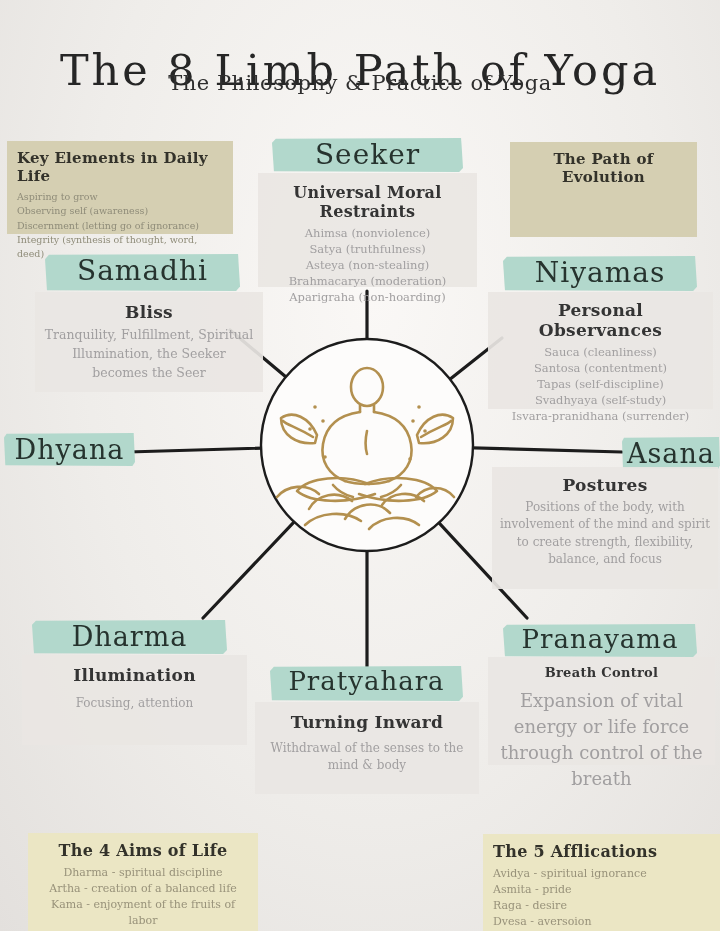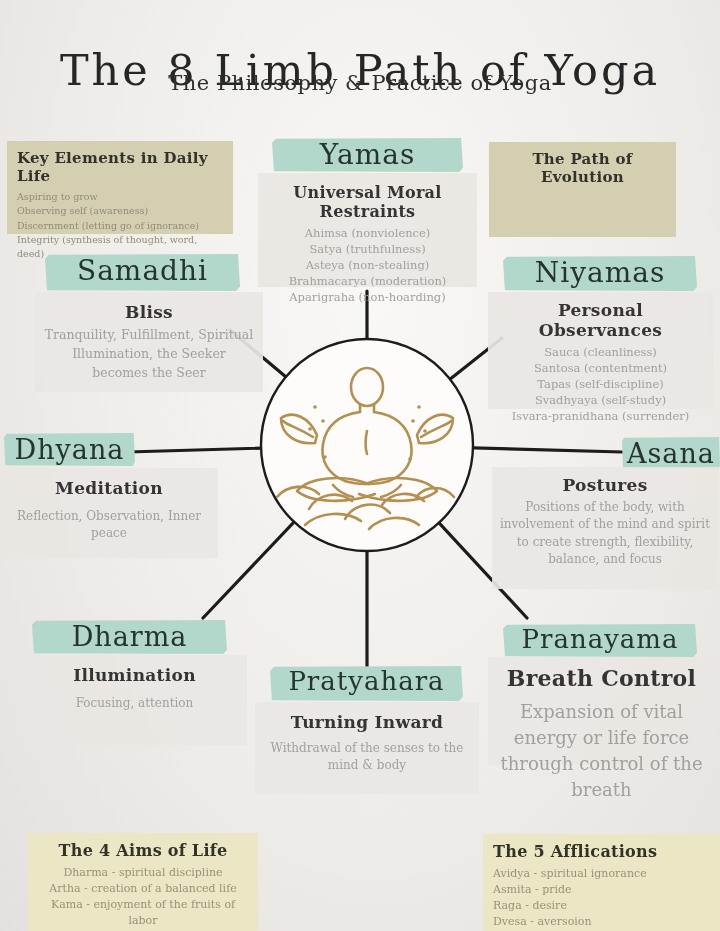--- a/index.html
+++ b/index.html
@@ -13,21 +13,21 @@
     font-size:43px;color:#262626;letter-spacing:3px;font-weight:400;}
   .subtitle{position:absolute;left:0;top:71px;width:720px;text-align:center;
     font-size:21px;color:#2e2e2e;letter-spacing:.5px;}
   
   .cornerbox{position:absolute;box-sizing:border-box;padding:8px 10px;margin-top:16px;}
   .cornerbox.tan{background:#d5cfb2;}
   .cornerbox.cream{background:#ebe6c4;}
   .cornerbox h2{margin:0 0 5px 0;font-size:15px;color:#33322a;font-weight:700;letter-spacing:.3px;}
   .cornerbox .body, .cornerbox .li{font-size:9.5px;color:#8f8c79;line-height:1.5;}
   #box-key-elements{left:7px;top:125px;width:226px;height:93px;}
-  #box-path-evolution{left:489px;top:126px;width:187px;height:95px;}
+  #box-path-evolution{left:510px;top:126px;width:187px;height:95px;}
   #box-path-evolution h2{text-align:center;}
   #box-four-aims{left:28px;top:817px;width:230px;height:102px;text-align:center;}
   #box-five-afflictions{left:483px;top:818px;width:269px;height:105px;}
   #box-four-aims .li,#box-five-afflictions .li{font-size:11px;color:#98927a;line-height:1.45;}
   #box-four-aims h2,#box-five-afflictions h2{font-size:16px;}
   
   .tag{position:absolute;background:#b2d8cc;color:#26332e;text-align:center;
     font-size:26px;letter-spacing:1px;line-height:1.15;
     clip-path:polygon(0% 14%,2% 2%,99% 0%,100% 88%,98% 100%,1% 98%);
     padding-top:1px;}
@@ -58,21 +58,21 @@
   #tag-dharma{left:32px;top:620px;width:195px;height:33px;font-size:27px;}
   #panel-dharma{left:22px;top:655px;width:225px;height:90px;padding-top:8px;}
   #panel-dharma p{padding-top:6px;}
   
   #tag-pratyahara{left:270px;top:666px;width:193px;height:34px;font-size:26px;}
   #panel-pratyahara{left:255px;top:702px;width:224px;height:92px;padding-top:8px;}
   #panel-pratyahara p{padding-top:4px;}
   
   #tag-pranayama{left:503px;top:624px;width:194px;height:32px;font-size:26px;}
   #panel-pranayama{left:488px;top:657px;width:227px;height:108px;}
-  #panel-pranayama h3{font-size:22px;}
+  #panel-pranayama h3{font-size:13px;}
   #panel-pranayama p{padding-top:4px;font-size:18px;}
   
   #diagram-svg{position:absolute;left:0;top:0;width:720px;height:931px;}
 </style>
 </head>
 <body>
 
 <div id="poster">
 
   <h1 class="title">The 8 Limb Path of Yoga</h1>
@@ -159,21 +159,21 @@
     <h2>The 5 Afflications</h2>
     <div>
         <div class="li">Avidya - spiritual ignorance</div>
         <div class="li">Asmita - pride</div>
         <div class="li">Raga - desire</div>
         <div class="li">Dvesa - aversoion</div>
         <div class="li">Abhinivesa - fear of death</div>
       </div>
   </div>
 
-  <div class="tag" id="tag-yamas">Yamas</div>
+  <div class="tag" id="tag-yamas">Seeker</div>
   <div class="panel" id="panel-yamas">
     <h3>Universal Moral Restraints</h3>
     <div>
         <div class="li">Ahimsa (nonviolence)</div>
         <div class="li">Satya (truthfulness)</div>
         <div class="li">Asteya (non-stealing)</div>
         <div class="li">Brahmacarya (moderation)</div>
         <div class="li">Aparigraha (non-hoarding)</div>
       </div>
   </div>
@@ -190,24 +190,20 @@
     <div>
         <div class="li">Sauca (cleanliness)</div>
         <div class="li">Santosa (contentment)</div>
         <div class="li">Tapas (self-discipline)</div>
         <div class="li">Svadhyaya (self-study)</div>
         <div class="li">Isvara-pranidhana (surrender)</div>
       </div>
   </div>
 
   <div class="tag" id="tag-dhyana">Dhyana</div>
-  <div class="panel" id="panel-dhyana">
-    <h3>Meditation</h3>
-    <p>Reflection, Observation, Inner peace</p>
-  </div>
 
   <div class="tag" id="tag-asana">Asana</div>
   <div class="panel" id="panel-asana">
     <h3>Postures</h3>
     <p>Positions of the body, with involvement of the mind and spirit to create strength, flexibility, balance, and focus</p>
   </div>
 
   <div class="tag" id="tag-dharma">Dharma</div>
   <div class="panel" id="panel-dharma">
     <h3>Illumination</h3>

